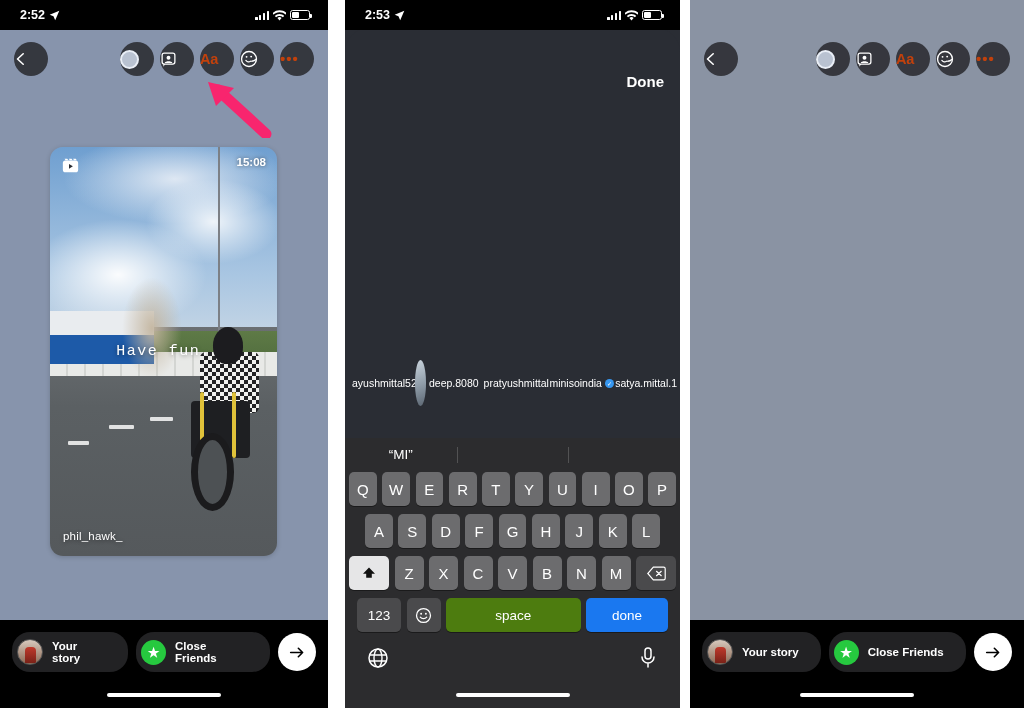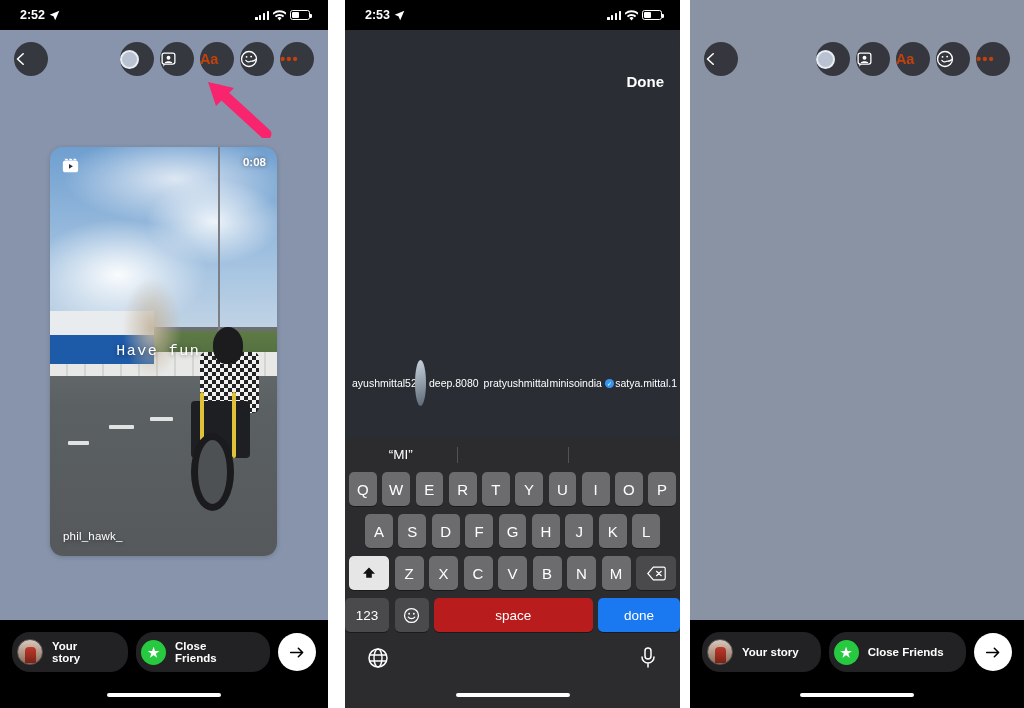--- a/index.html
+++ b/index.html
@@ -246,24 +246,24 @@
   .krow.r2 { padding: 0 20px; }
   .krow.r3 { padding: 0 4px; }
   .key {
     background: #6c6c6e; border-radius: 5px; color: #fff;
     height: 34px; min-width: 24px; flex: 1 1 0;
     display: flex; align-items: center; justify-content: center;
     font-size: 15px; box-shadow: 0 1px 0 rgba(0,0,0,.4);
   }
   .key.dark { background: #4a4a4c; flex: 0 0 40px; }
   .key.light { background: #e6e6e7; color: #111; flex: 0 0 40px; }
-  .krow.r4 { padding: 0 0; gap: 5.5px; }
+  .krow.r4 { padding: 0 12px; gap: 5.5px; }
   .key.num { flex: 0 0 44px; background: #4a4a4c; font-size: 13.5px; }
   .key.emoji { flex: 0 0 34px; background: #4a4a4c; font-size: 15px; }
-  .key.space { flex: 1 1 auto; background: #b91c1c; font-size: 13.5px; }
+  .key.space { flex: 1 1 auto; background: #4d7c0f; font-size: 13.5px; }
   .key.done { flex: 0 0 82px; background: #1a78f0; font-size: 13.5px; }
   .kb-bottom {
     display: flex; align-items: center; justify-content: space-between;
     padding: 6px 22px 0 22px; color: #fff;
   }
 
   
   .arrow-svg { position: absolute; z-index: 60; pointer-events: none; }
 </style>
 </head>
@@ -350,21 +350,21 @@
         <div class="bike-body" style="left:62%;top:62%;width:26%;height:14%;"></div>
         <div class="bike-fork" style="left:66%;top:60%;width:4px;height:16%;"></div>
         <div class="bike-fork" style="left:80%;top:60%;width:4px;height:16%;"></div>
         <div class="bike-wheel" style="left:62%;top:70%;width:19%;height:19%;"></div>
 
         <svg class="reel-icon" viewBox="0 0 20 20">
           <rect x="1" y="4" width="18" height="14" rx="3" fill="#fff"></rect>
           <path d="M3 2.2h3.2l1.2 1.6H4.2zM8 2.2h3.2l1.2 1.6H9.2zM13 2.2h3.2l1.2 1.6h-3.2z" fill="#fff"></path>
           <path d="M8.2 8.2v5.6l4.6-2.8z" fill="#2a2d34"></path>
         </svg>
-        <div class="dur">0:08</div>
+        <div class="dur">15:08</div>
         <div class="story-text" style="top:48%;">Have fun.</div>
         <div class="handle-text" style="bottom:14px;">phil_hawk_</div>
       </div>
 
       <div class="share-bar">
         <div class="share-row">
           <div class="pill">
             <span class="avatar-sm"></span>
             <span class="pill-label">Your story</span>
           </div>

